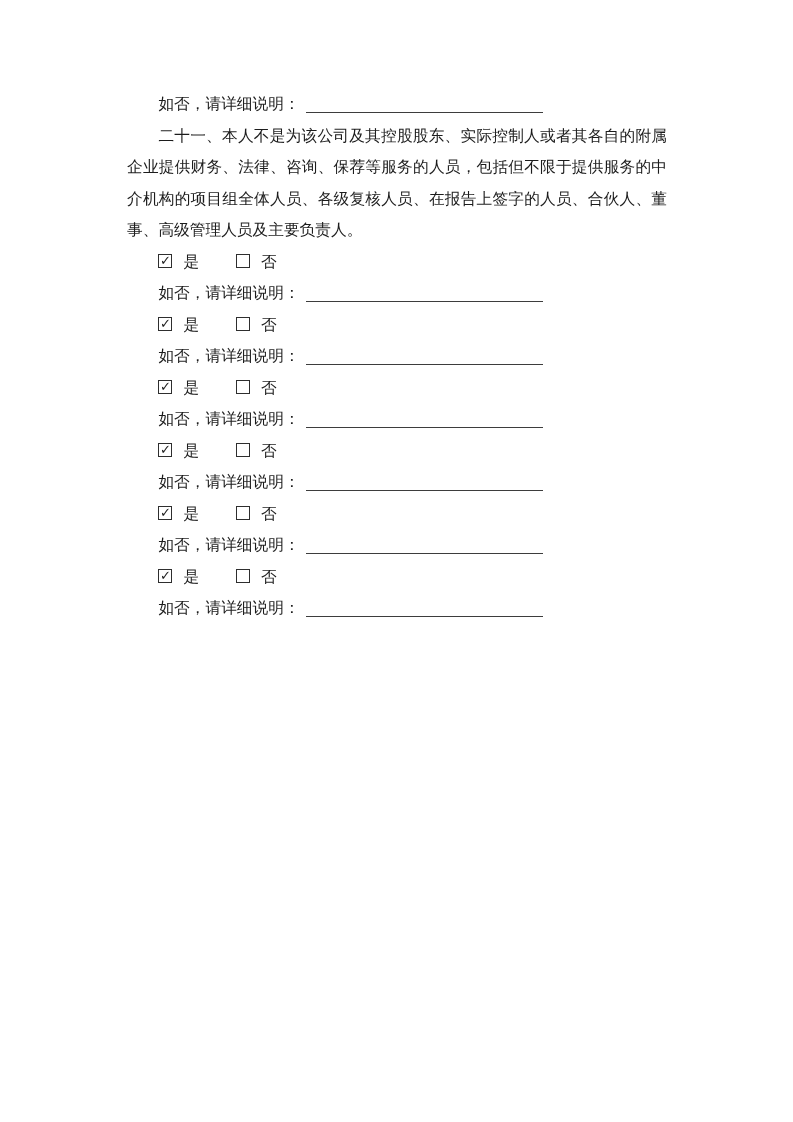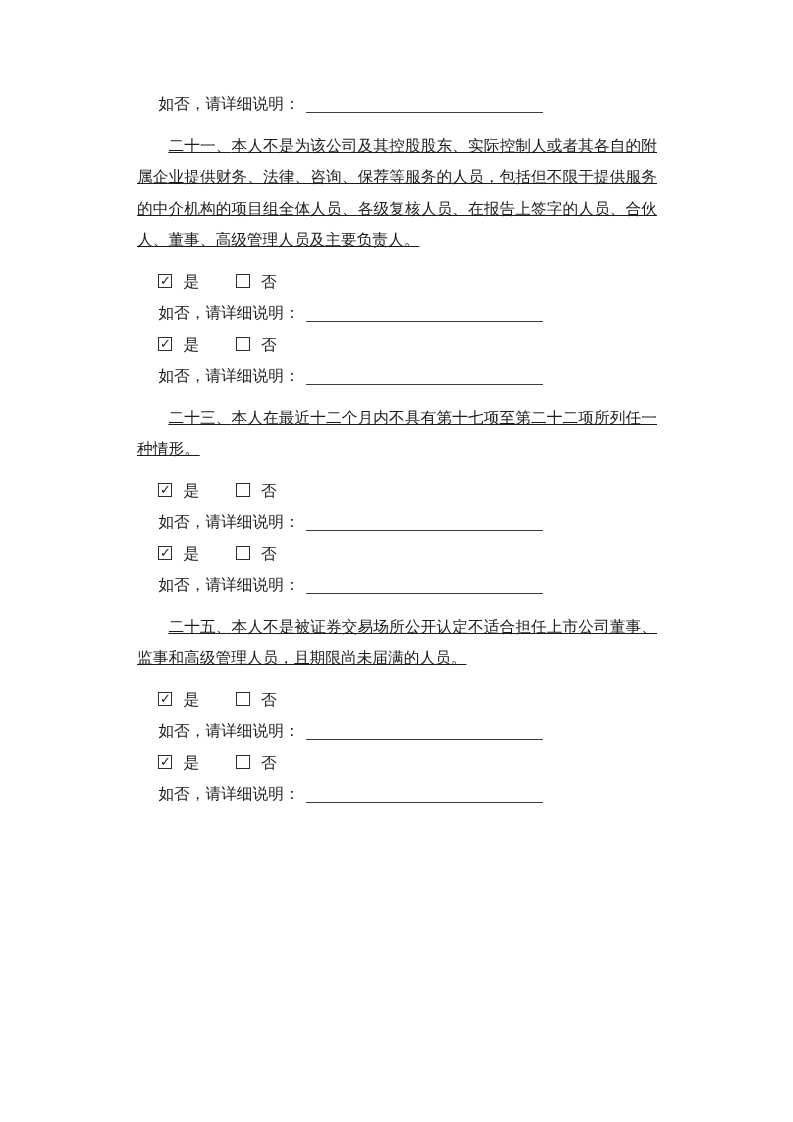--- a/index.html
+++ b/index.html
@@ -18,24 +18,23 @@
   .content {
     position: absolute;
     left: 127px;
     top: 88px;
     width: 540px;
     font-size: 15.7px;
     line-height: 31.5px;
     color: #1c1c1c;
   }
   .para {
-    margin: 10px;
+    margin: 0;
     text-indent: 2em;
     text-align: justify;
-    text-decoration: underline;
   }
   .indent-row {
     margin: 0;
     padding-left: 2em;
     white-space: nowrap;
   }
   .checkbox {
     display: inline-block;
     width: 14px;
     height: 14px;
@@ -93,40 +92,38 @@
     <div>
       <div class="indent-row">
         <span class="checkbox"><span class="checkmark">✓</span></span><span class="cb-label">是</span><span class="checkbox"></span><span class="cb-label">否</span>
       </div>
       <div class="indent-row">
         <span>如否，请详细说明：</span><span class="blank-field"></span>
       </div>
     </div>
 
     <div>
-      <p class="para"><span>二十三、</span><span>本人在最近十二个月内不具有第十七项至第二十二项所列任一种情形。</span></p>
       <div class="indent-row">
         <span class="checkbox"><span class="checkmark">✓</span></span><span class="cb-label">是</span><span class="checkbox"></span><span class="cb-label">否</span>
       </div>
       <div class="indent-row">
         <span>如否，请详细说明：</span><span class="blank-field"></span>
       </div>
     </div>
 
     <div>
       <div class="indent-row">
         <span class="checkbox"><span class="checkmark">✓</span></span><span class="cb-label">是</span><span class="checkbox"></span><span class="cb-label">否</span>
       </div>
       <div class="indent-row">
         <span>如否，请详细说明：</span><span class="blank-field"></span>
       </div>
     </div>
 
     <div>
-      <p class="para"><span>二十五、</span><span>本人不是被证券交易场所公开认定不适合担任上市公司董事、监事和高级管理人员，且期限尚未届满的人员。</span></p>
       <div class="indent-row">
         <span class="checkbox"><span class="checkmark">✓</span></span><span class="cb-label">是</span><span class="checkbox"></span><span class="cb-label">否</span>
       </div>
       <div class="indent-row">
         <span>如否，请详细说明：</span><span class="blank-field"></span>
       </div>
     </div>
 
     <div>
       <div class="indent-row">

